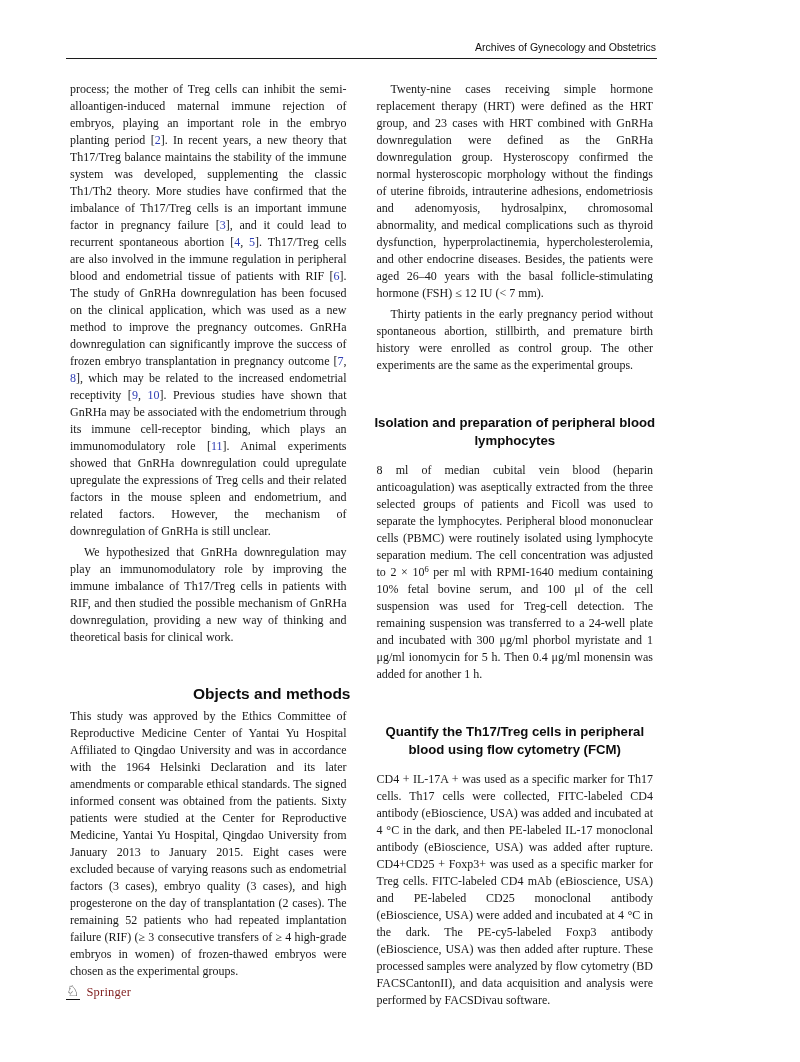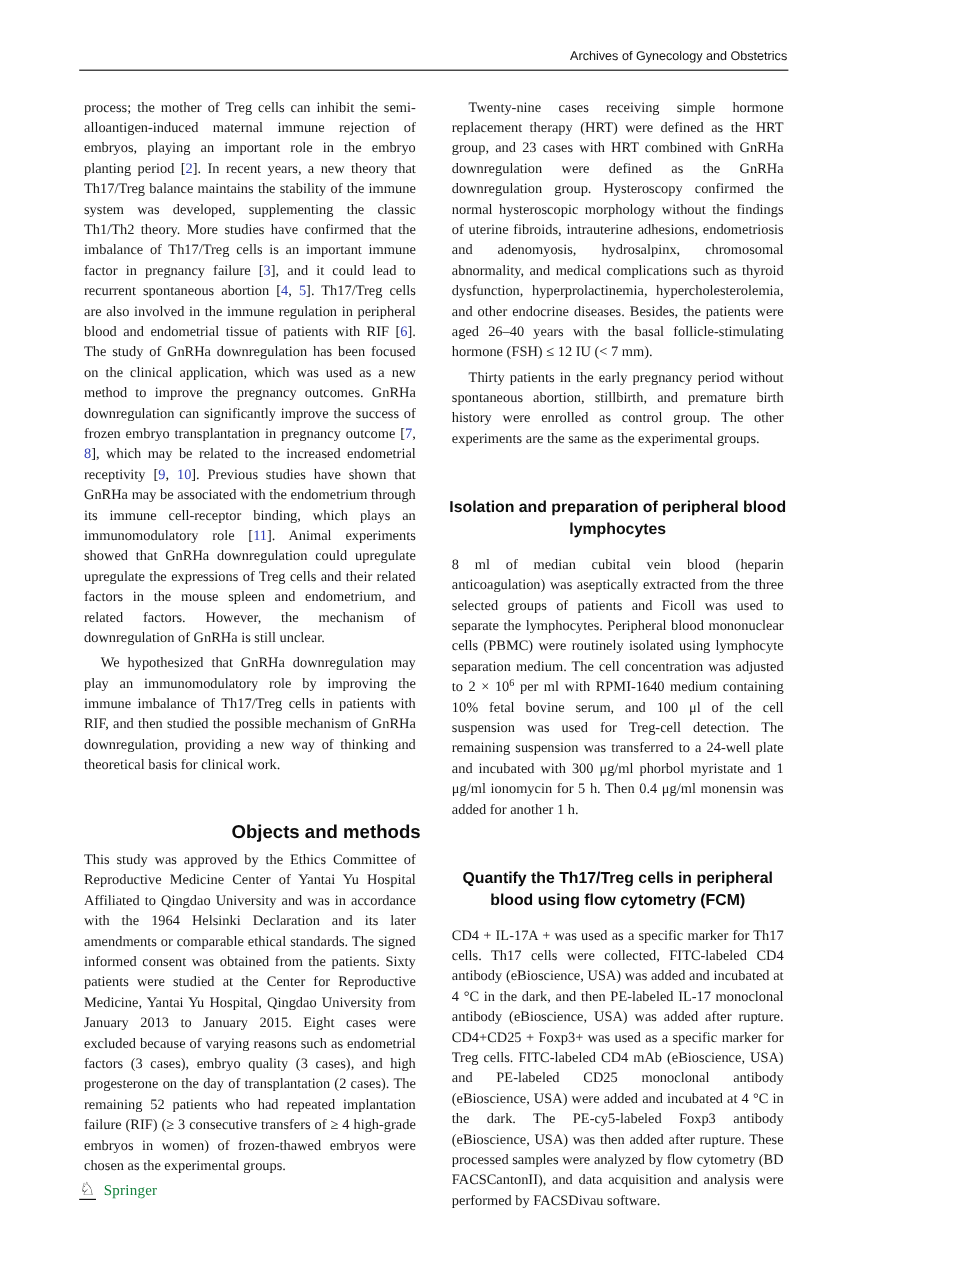--- a/index.html
+++ b/index.html
@@ -34,21 +34,21 @@
   }
   .footer {
     position:absolute; left:66px; top:984px;
     display:flex; align-items:center; gap:6px;
   }
   .springer-logo {
     font-family:"DejaVu Sans", sans-serif; font-size:15px; line-height:15px;
     color:#111; border-bottom:1.4px solid #111; padding:0 1px 0 0;
   }
   .springer-text {
-    font-family:"Liberation Serif", serif; font-size:12.5px; color:#15803d; letter-spacing:0.2px;
+    font-family:"Liberation Serif", serif; font-size:12.5px; color:#7f1d1d; letter-spacing:0.2px;
   }
 </style>
 </head>
 <body>
 
 <div class="page">
 
   <div class="journal-name">Archives of Gynecology and Obstetrics</div>
 
   <div class="header-rule"></div>

